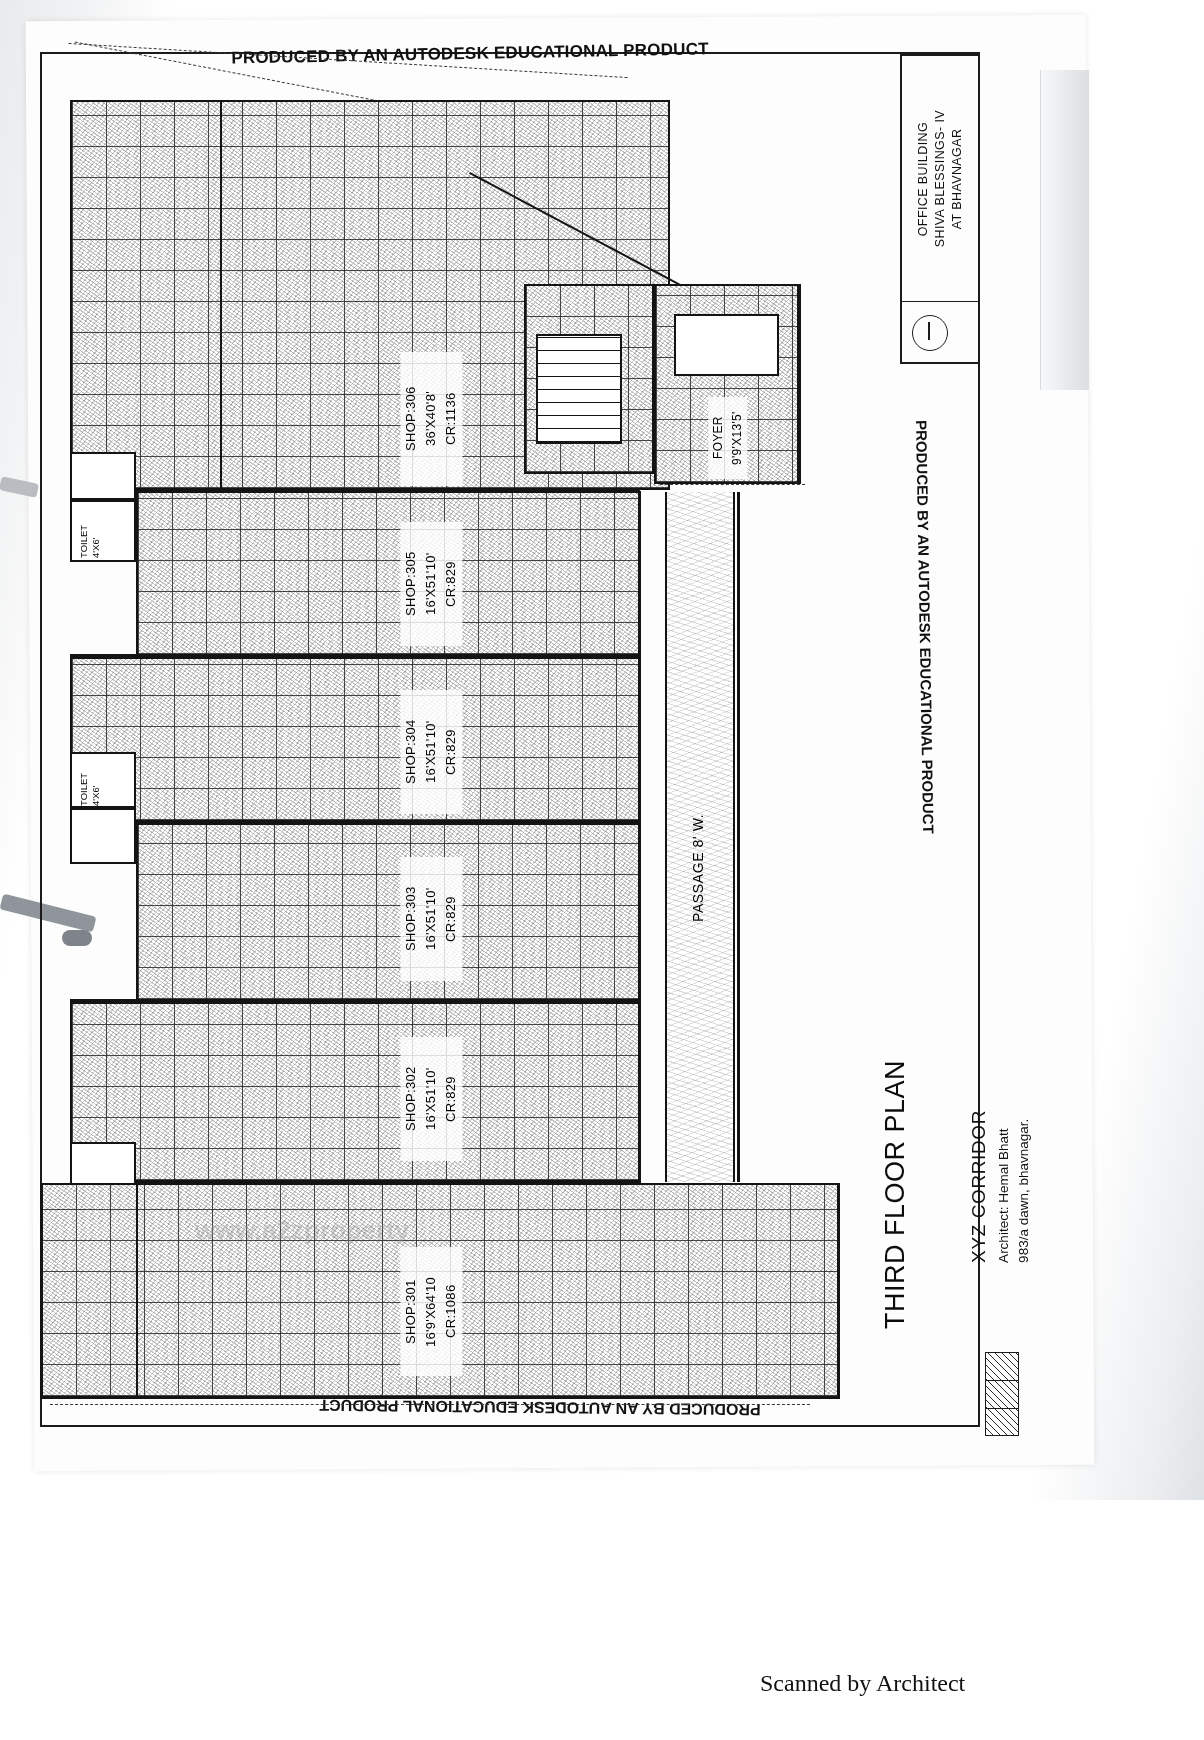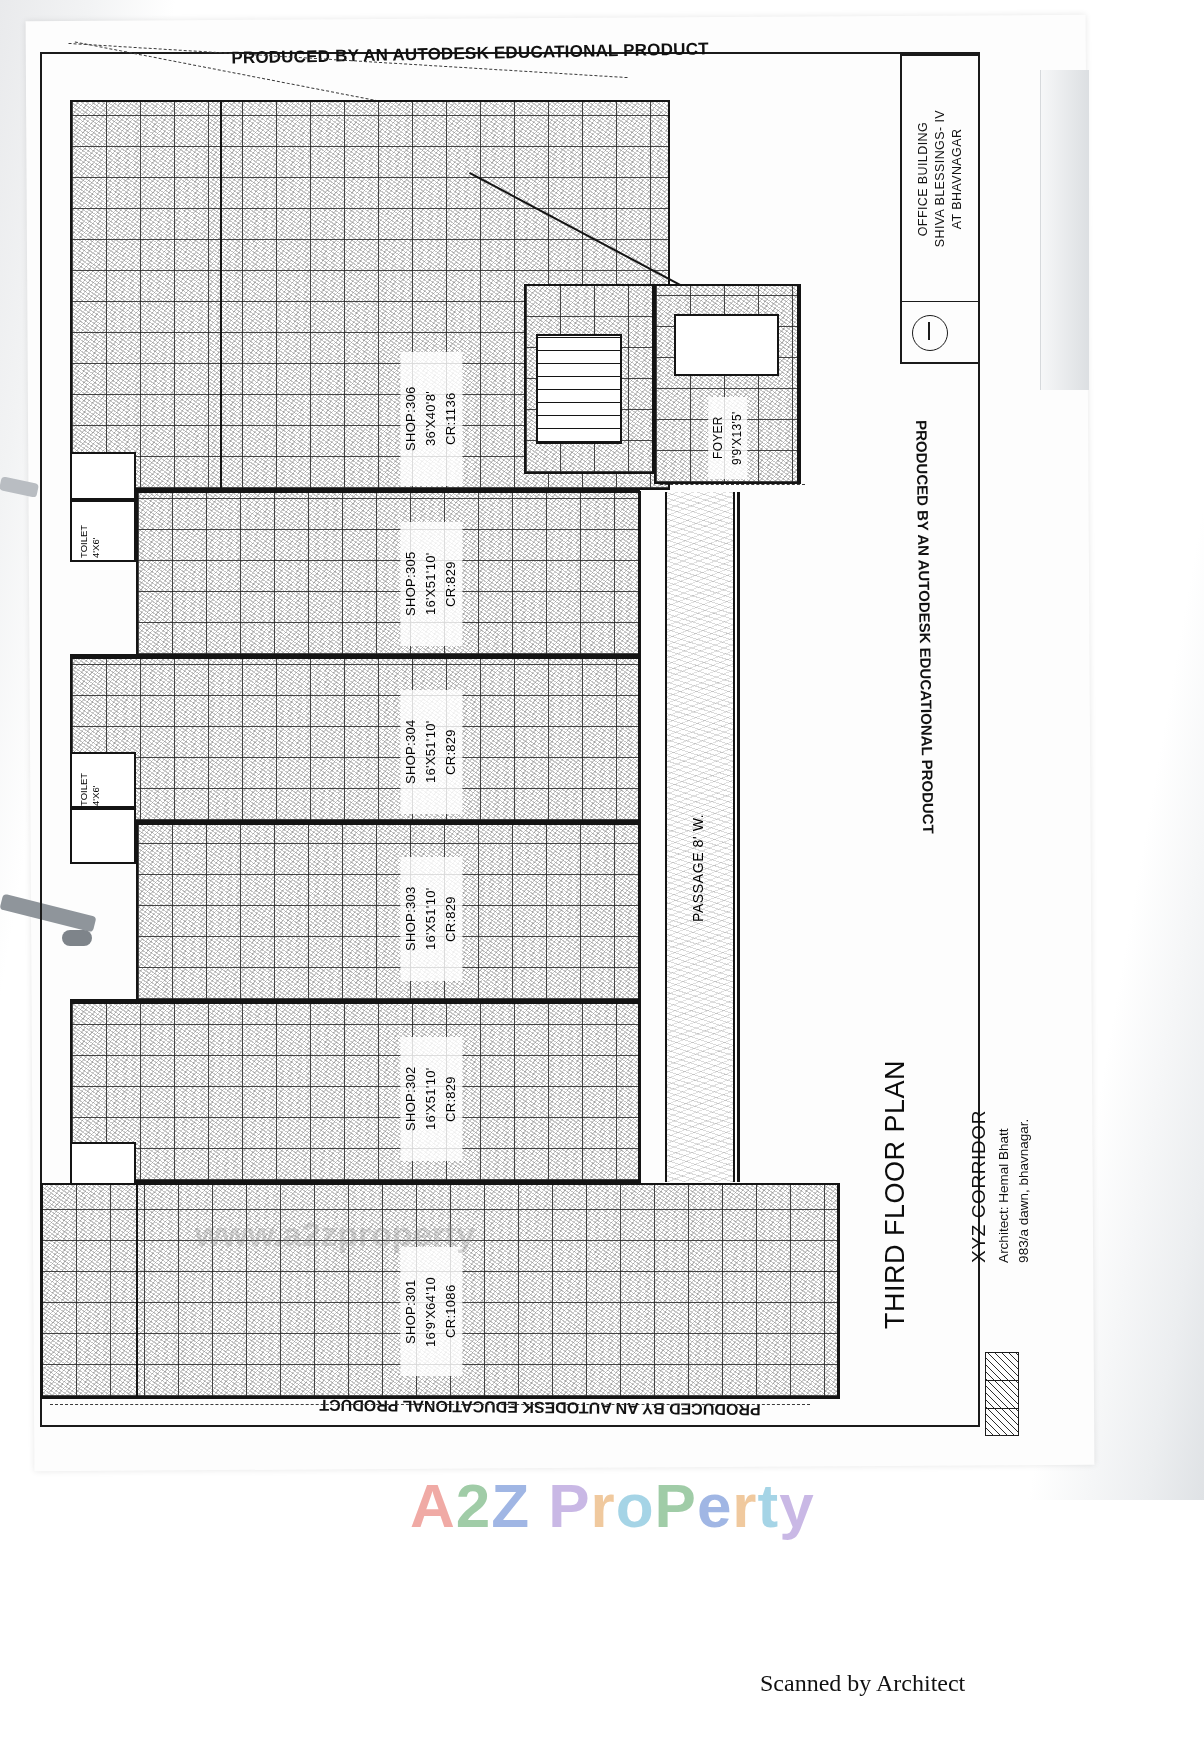--- a/index.html
+++ b/index.html
@@ -282,21 +282,21 @@
   }
   .wm-a { color: #e0453a; }
   .wm-2 { color: #2f8f3e; }
   .wm-z { color: #2f5fc4; }
   .wm-p { color: #8a64c7; }
   .wm-r { color: #e08a2a; }
   .wm-o { color: #3aa2c9; }
   .wm-small {
     position: absolute;
     left: 195px; top: 1215px;
-    font-size: 34px;
+    font-size: 26px;
     font-weight: bold;
     color: rgba(150,150,150,0.35);
     white-space: nowrap;
   }
 
   .scanned-by {
     position: absolute;
     left: 760px; top: 1670px;
     font-family: "Liberation Serif", serif;
     font-size: 24px;
@@ -435,19 +435,16 @@
   </div>
 
   <div class="legend">
     <div class="legend-cell"></div>
     <div class="legend-cell"></div>
     <div class="legend-cell"></div>
   </div>
 
   <div class="wm-small">www.a2zproperty</div>
 
-  <div class="watermark">
-    <span class="wm-a">A</span><span class="wm-2">2</span><span class="wm-z">Z</span><span style="display:inline-block;width:18px;"></span><span class="wm-p">P</span><span class="wm-r">r</span><span class="wm-o">o</span><span class="wm-2">P</span><span class="wm-z">e</span><span class="wm-r">r</span><span class="wm-o">t</span><span class="wm-p">y</span>
-  </div>
 
   <div class="scanned-by">Scanned by Architect</div>
 
 </div>
 
 </body></html>

